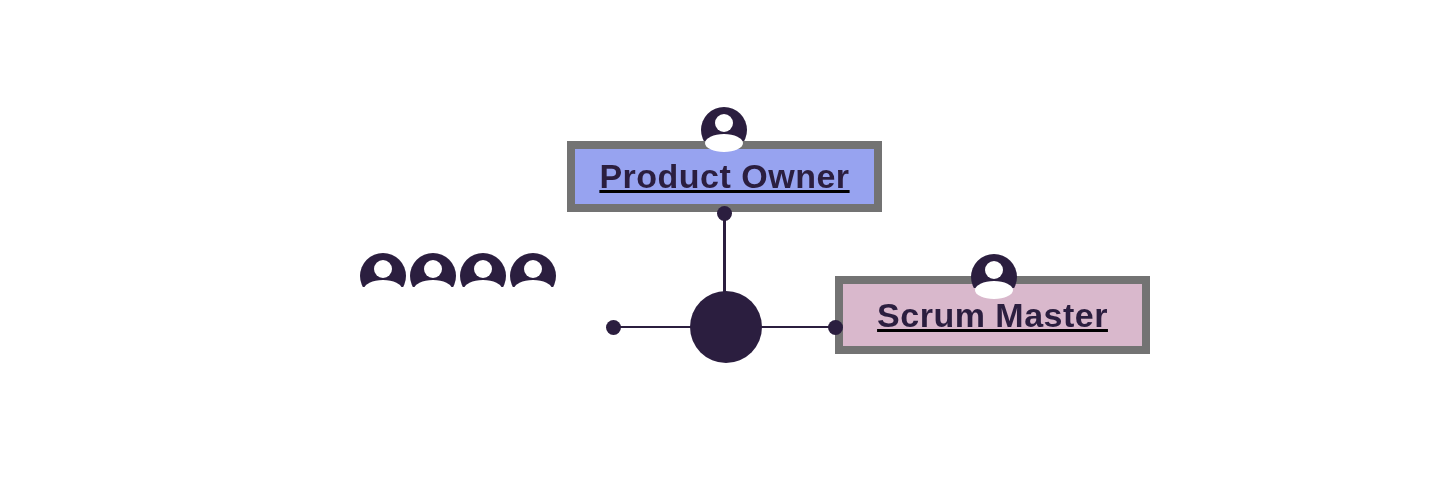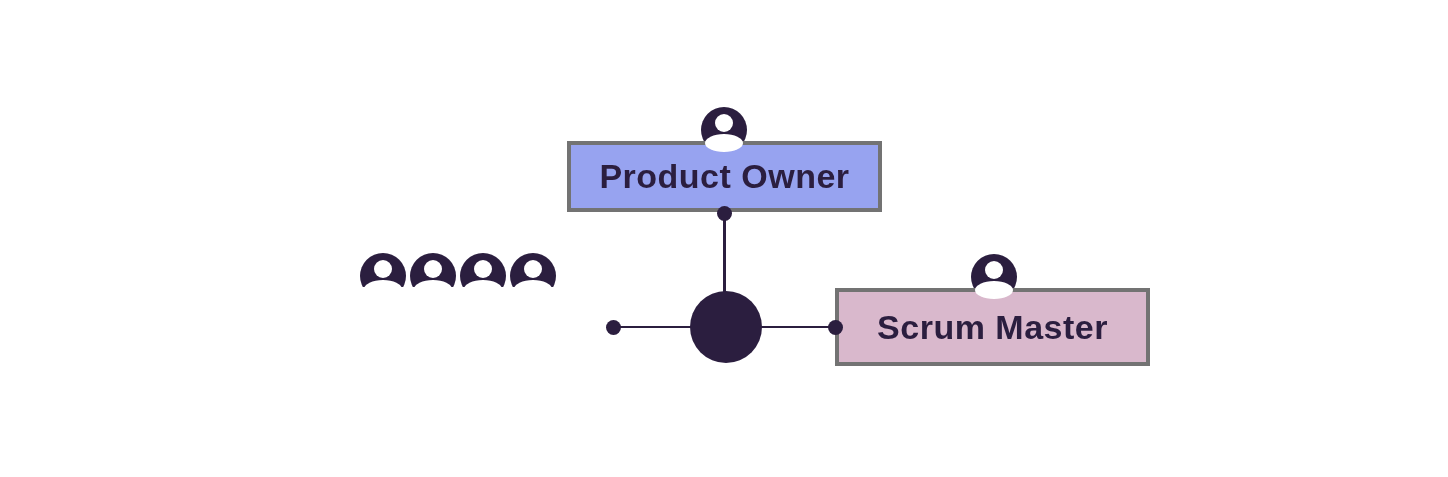--- a/index.html
+++ b/index.html
@@ -26,34 +26,34 @@
     position: absolute; width: 15px; height: 15px; border-radius: 50%;
     background: #2B1E3F; z-index: 5;
   }
   .dot-po  { left: 716.5px; top: 205.5px; }
   .dot-dev { left: 605.5px; top: 319.5px; }
   .dot-sm  { left: 827.5px; top: 319.5px; }
 
   
   .node-box {
     position: absolute; z-index: 3;
-    border: 4px solid #737373;
+    border: 8px solid #737373;
     box-sizing: border-box;
-    display: flex; align-items: center; justify-content: center;
+    display: flex; align-items: center; justify-content: center; text-decoration: underline;
   }
   .node-label {
     color: #2B1E3F;
     font-size: 34px;
     font-weight: 700;
     letter-spacing: 0.5px;
     white-space: nowrap;
   }
   .box-po  { left: 567px; top: 141px; width: 315px; height: 71px; }
   .box-dev { left: 299px; top: 287px; width: 315px; height: 76px; }
-  .box-sm  { left: 835px; top: 288px; width: 315px; height: 78px; }
+  .box-sm  { left: 835px; top: 276px; width: 315px; height: 78px; }
 
   
   .person-icon { position: absolute; width: 46px; height: 46px; z-index: 4; }
   .pi-clip {
     position: absolute; left: 0; top: 0;
     width: 46px; height: 34px;   
     overflow: hidden;
   }
   .pi-ball {
     position: absolute; left: 0; top: 0;

